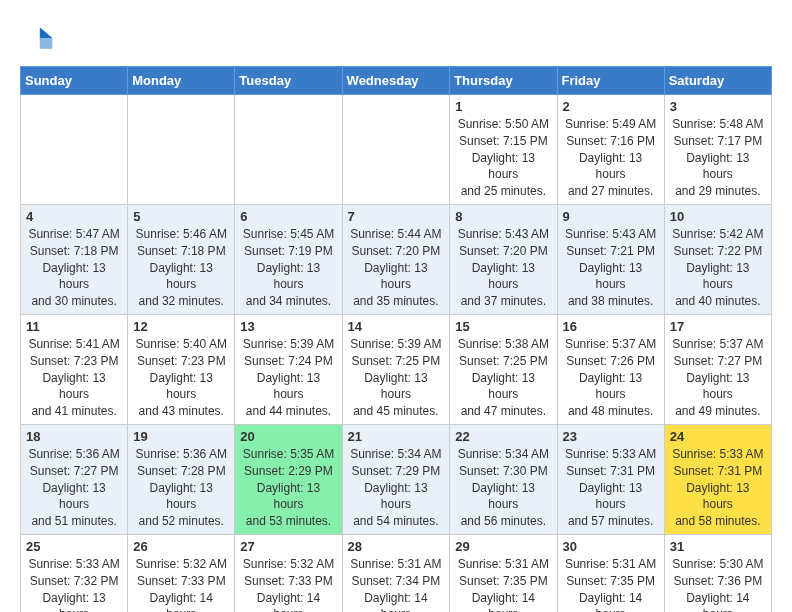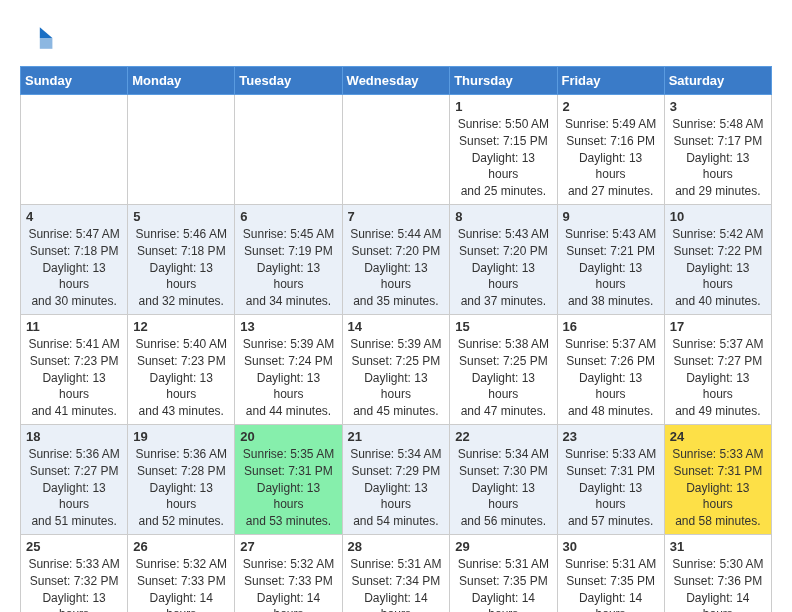--- a/index.html
+++ b/index.html
@@ -272,21 +272,21 @@
         <td style="background: rgb(234, 240, 248);">
           <span class="day-num">19</span>
           <div class="day-info" style="white-space: pre-line;">Sunrise: 5:36 AM
 Sunset: 7:28 PM
 Daylight: 13 hours
 and 52 minutes.</div>
         </td>
         <td style="background: #86efac;">
           <span class="day-num">20</span>
           <div class="day-info" style="white-space: pre-line;">Sunrise: 5:35 AM
-Sunset: 7:31 PM
+Sunset: 2:29 PM
 Daylight: 13 hours
 and 53 minutes.</div>
         </td>
         <td style="background: rgb(234, 240, 248);">
           <span class="day-num">21</span>
           <div class="day-info" style="white-space: pre-line;">Sunrise: 5:34 AM
 Sunset: 7:29 PM
 Daylight: 13 hours
 and 54 minutes.</div>
         </td>

